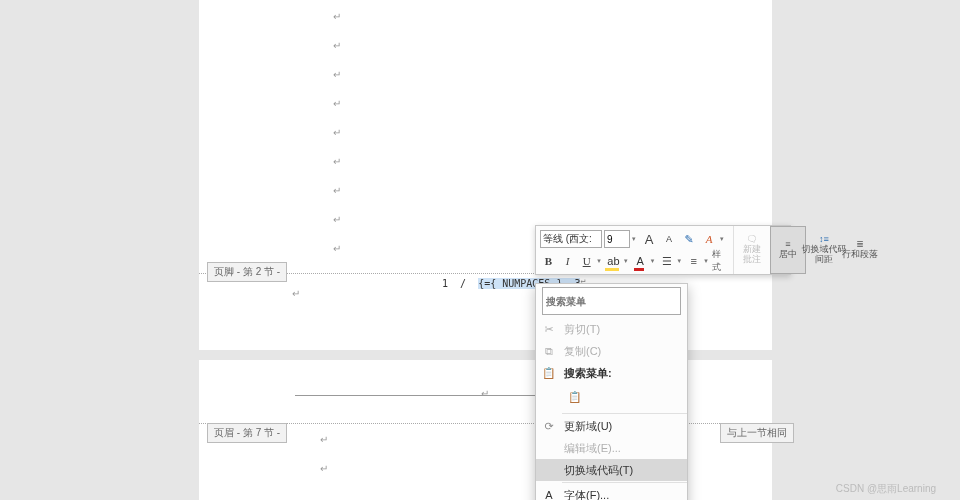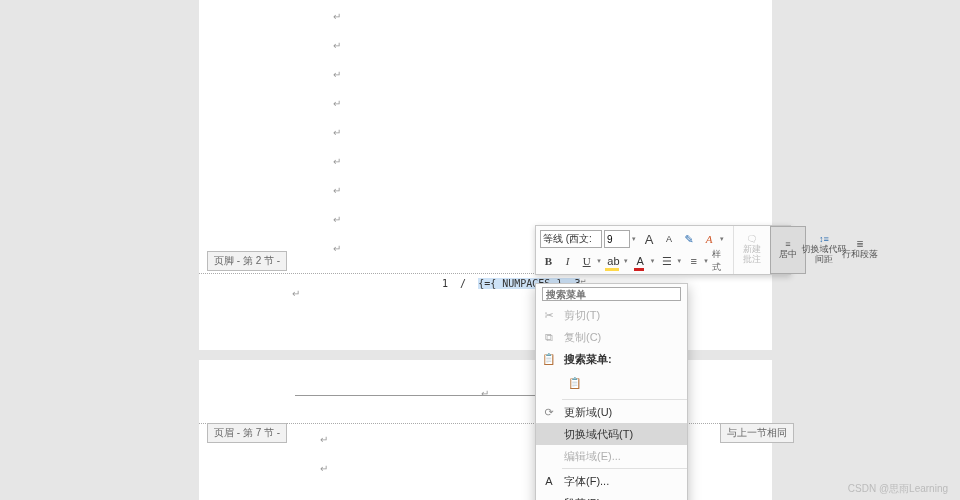--- a/index.html
+++ b/index.html
@@ -28,31 +28,31 @@
 .mt-btn.i { font-style: italic; font-family: "Times New Roman"; }
 .mt-btn.u { text-decoration: underline; font-family: "Times New Roman"; }
 .mt-dd { width: 6px; font-size: 7px; color: #777; }
 .mt-right { display: flex; align-items: flex-start; border-left: 1px solid #e0e0e0; }
 .mt-bigbtn { width: 36px; height: 48px; display: flex; flex-direction: column; align-items: center; justify-content: center; font-size: 9px; color: #555; text-align: center; line-height: 1.1; }
 .mt-bigbtn.active { background: #dcdcdc; border: 1px solid #aaa; }
 .mt-label { font-size: 9px; color: #666; }
 
 .context-menu { position: absolute; top: 283px; left: 535px; width: 153px; background: #fcfcfc; border: 1px solid #c7c7c7; box-shadow: 0 4px 12px rgba(0,0,0,0.25); font-size: 11px; }
 .cm-search { padding: 3px 6px; }
-.cm-search input { width: 100%; height: 14px; border: 1px solid #aaa; font-size: 10px; padding: 0 3px; font-weight: bold; }
+.cm-search input { width: 100%; height: 28px; border: 1px solid #aaa; font-size: 10px; padding: 0 3px; font-weight: bold; }
 .cm-item { display: flex; align-items: center; height: 22px; padding: 0 6px 0 28px; position: relative; color: #333; }
 .cm-item.disabled { color: #b0b0b0; }
 .cm-item.header { font-weight: normal; }
 .cm-item.highlight { background: #d8d8d8; }
 .cm-sep { height: 1px; background: #e0e0e0; margin: 1px 0 1px 26px; }
 .cm-icon { position: absolute; left: 6px; width: 14px; height: 14px; display: flex; align-items: center; justify-content: center; font-size: 11px; }
 .cm-paste-opts { display: flex; padding: 2px 6px 4px 28px; gap: 4px; }
 .cm-paste-btn { width: 22px; height: 22px; border: 1px solid transparent; display: flex; align-items: center; justify-content: center; }
 
-.credit { position: absolute; right: 12px; bottom: 4px; color: #bbb; font-size: 10px; margin-left: 45px; }
+.credit { position: absolute; right: 24px; bottom: 4px; color: #bbb; font-size: 10px; margin-left: 45px; }
 
 .link-tab { position: absolute; background: #f2f2f2; border: 1px solid #bbb; font-size: 10px; color: #666; padding: 2px 6px; }
 
 .header-rule { position: absolute; left: 295px; width: 385px; top: 395px; height: 0; border-top: 1px solid #999; }
 </style>
 </head>
 <body>
 
 <div class="canvas">
   <div class="page1"></div>
@@ -63,21 +63,21 @@
   <span class="para-mark" style="top:69px;left:333px">↵</span>
   <span class="para-mark" style="top:98px;left:333px">↵</span>
   <span class="para-mark" style="top:127px;left:333px">↵</span>
   <span class="para-mark" style="top:156px;left:333px">↵</span>
   <span class="para-mark" style="top:185px;left:333px">↵</span>
   <span class="para-mark" style="top:214px;left:333px">↵</span>
   <span class="para-mark" style="top:243px;left:333px">↵</span>
   <span class="para-mark" style="top:288px;left:292px">↵</span>
 
   <div class="footer-line" style="top:273px"></div>
-  <div class="section-tab" style="top:251px;left:207px">页脚 - 第 2 节 -</div>
+  <div class="section-tab" style="top:262px;left:207px">页脚 - 第 2 节 -</div>
   <div class="footer-text" style="top:275px;left:442px">1 &nbsp;/&nbsp; <span class="sel-brace">{={ NUMPAGES } -3</span><sup style="color:#888">↵</sup></div>
 
   <div class="footer-line" style="top:423px"></div>
   <div class="section-tab" style="top:423px;left:207px">页眉 - 第 7 节 -</div>
   <div class="link-tab" style="top:423px;left:720px">与上一节相同</div>
   <div class="header-rule"></div>
   <span class="para-mark" style="top:388px;left:481px">↵</span>
   <span class="para-mark" style="top:434px;left:320px">↵</span>
   <span class="para-mark" style="top:463px;left:320px">↵</span>
 
@@ -150,25 +150,25 @@
     <div class="cm-paste-opts">
       <div class="cm-paste-btn">
           <span style="color:#c28a3a">📋</span>
         </div>
     </div>
     <div class="cm-sep"></div>
     <div class="cm-item">
       <span class="cm-icon" style="color:#888">⟳</span>
       <span>更新域(U)</span>
     </div>
+    <div class="cm-item disabled">
+      <span>编辑域(E)...</span>
+    </div>
     <div class="cm-item highlight">
       <span>切换域代码(T)</span>
-    </div>
-    <div class="cm-item disabled">
-      <span>编辑域(E)...</span>
     </div>
     <div class="cm-sep"></div>
     <div class="cm-item">
       <span class="cm-icon">A</span>
       <span>字体(F)...</span>
     </div>
     <div class="cm-item">
 
       <span>段落(P)...</span>
     </div>

